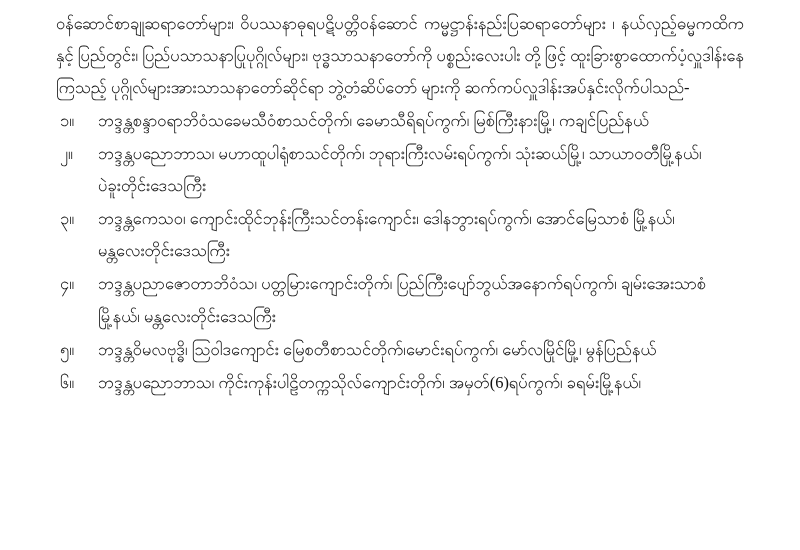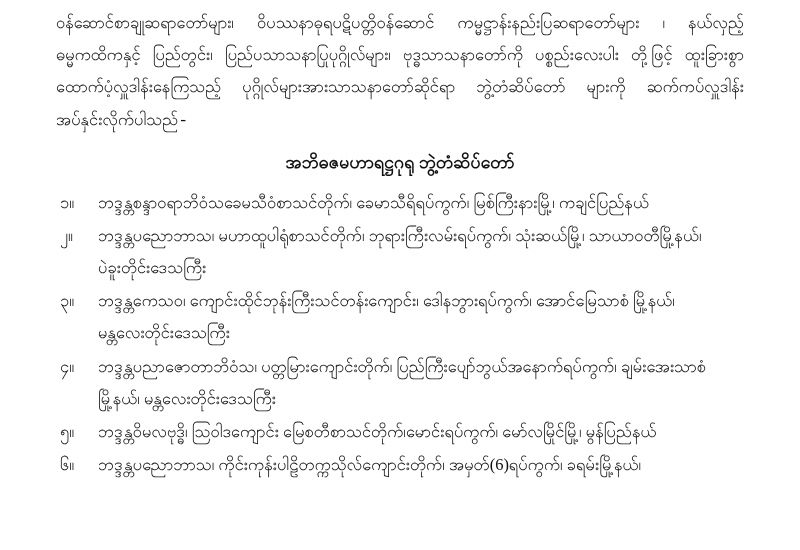--- a/index.html
+++ b/index.html
@@ -20,21 +20,20 @@
     height: 550px;
     box-sizing: border-box;
     padding: 8px 56px 0 56px;
   }
   .intro {
     font-size: 16.5px;
     line-height: 1.95;
     text-align: justify;
     text-justify: inter-word;
     letter-spacing: 0px;
-    font-family: Liberation Mono, monospace;
   }
   .intro p {
     margin: 0;
   }
   .heading {
     text-align: center;
     font-size: 17.5px;
     font-weight: bold;
     margin: 14px 0 10px 0;
     letter-spacing: 0.2px;
@@ -65,21 +64,20 @@
 </style>
 </head>
 <body>
 
 <div class="page">
 
   <div class="intro">
     <p>ဝန်ဆောင်စာချုဆရာတော်များ၊ ဝိပဿနာဓုရပဋိပတ္တိဝန်ဆောင် ကမ္မဋ္ဌာန်းနည်းပြဆရာတော်များ ၊ နယ်လှည့်ဓမ္မကထိကနှင့် ပြည်တွင်း၊ ပြည်ပသာသနာပြုပုဂ္ဂိုလ်များ၊ ဗုဒ္ဓသာသနာတော်ကို ပစ္စည်းလေးပါး တို့ဖြင့် ထူးခြားစွာထောက်ပံ့လှူဒါန်းနေကြသည့် ပုဂ္ဂိုလ်များအားသာသနာတော်ဆိုင်ရာ ဘွဲ့တံဆိပ်တော် များကို ဆက်ကပ်လှူဒါန်းအပ်နှင်းလိုက်ပါသည်-</p>
   </div>
 
-  <div class="heading">အဘိဓဇမဟာရဋ္ဌဂုရု ဘွဲ့တံဆိပ်တော်</div>
 
   <div class="list">
 
     <div class="item">
       <div class="num">၁။</div>
       <div class="body-text">ဘဒ္ဒန္တစန္ဒာဝရာဘိဝံသခေမသီဝံစာသင်တိုက်၊ ခေမာသီရိရပ်ကွက်၊ မြစ်ကြီးနားမြို့၊ ကချင်ပြည်နယ်</div>
     </div>
 
     <div class="item">
       <div class="num">၂။</div>

